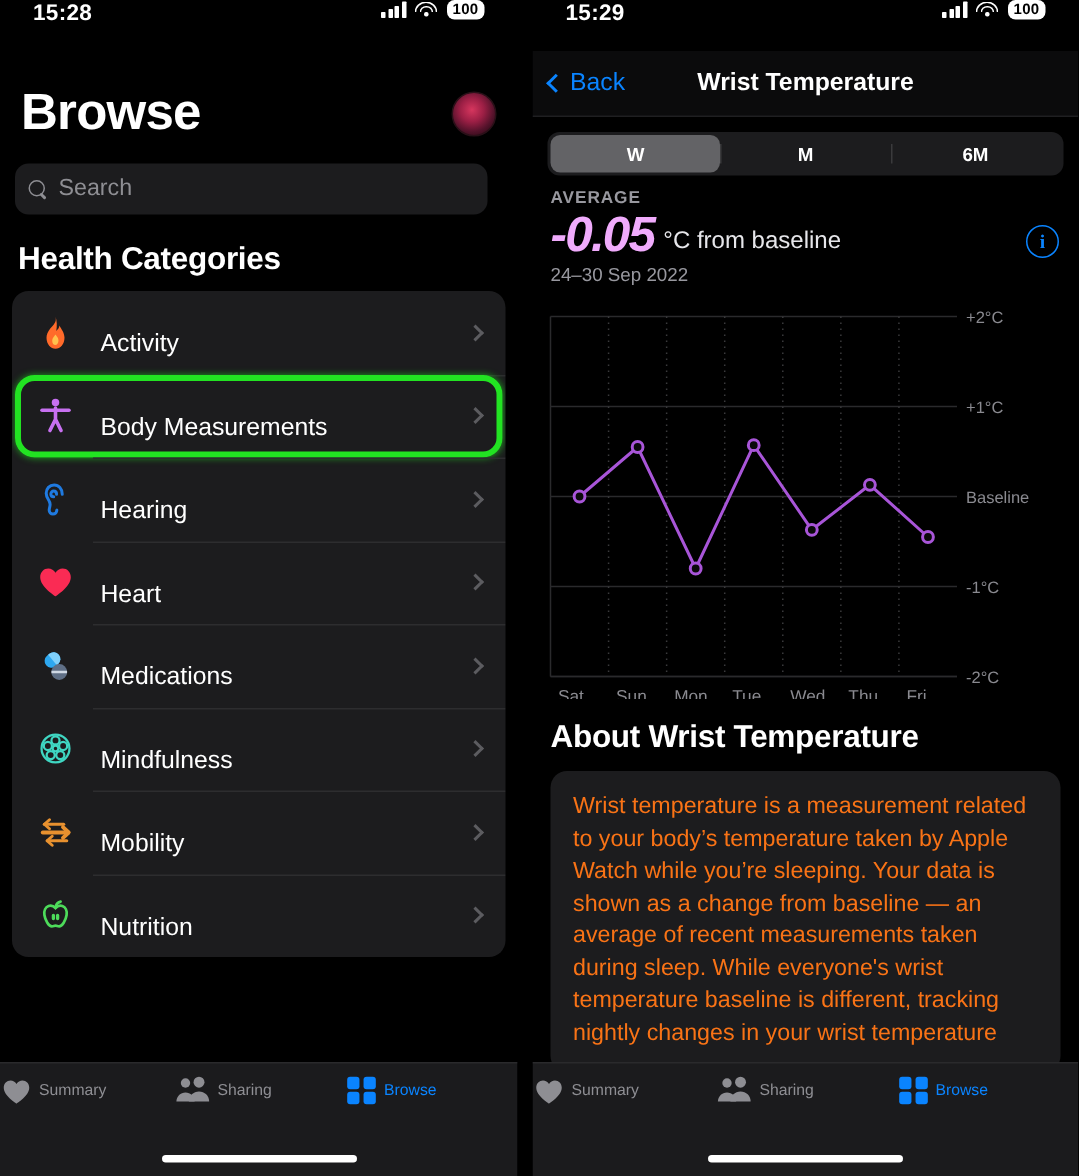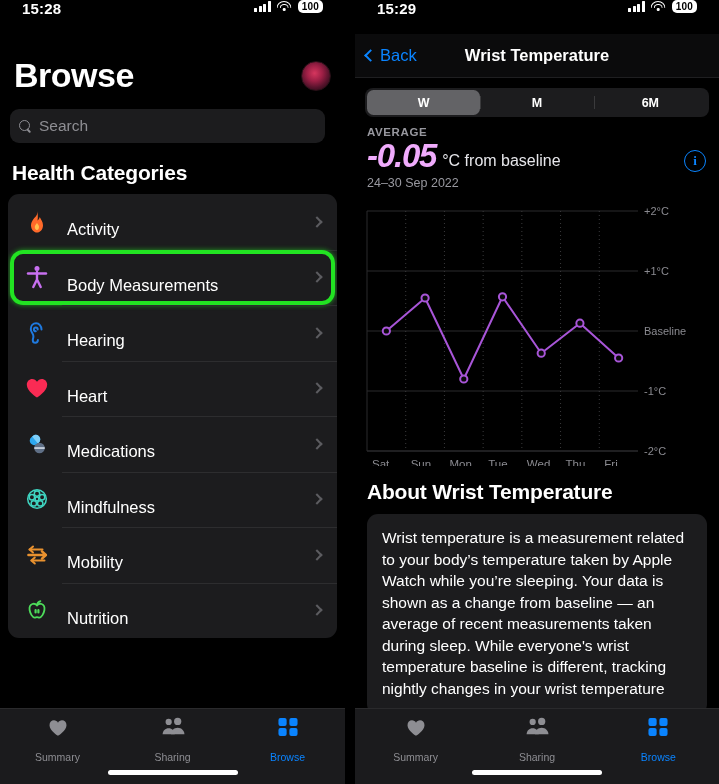--- a/index.html
+++ b/index.html
@@ -82,21 +82,21 @@
     border:4px solid #22e322; border-radius:13px; pointer-events:none;
     box-shadow:0 0 5px rgba(34,227,34,0.65);
   }
 
   
   .tabbar {
     position:absolute; left:0; bottom:0; width:100%; height:76px;
     background:#1b1b1d; border-top:1px solid #2a2a2c;
     display:flex; align-items:flex-start; padding-top:8px;
   }
-  .tab { flex:1; display:flex; flex-direction:column; align-items:center; gap:14px; }
+  .tab { flex:1; display:flex; flex-direction:row; align-items:center; gap:4px; }
   .tab-lbl { font-size:10.5px; color:#8e8e93; }
   .tab.active .tab-lbl { color:#0a84ff; }
   .home-ind { position:absolute; bottom:9px; left:50%; transform:translateX(-50%);
      width:130px; height:5px; background:#fff; border-radius:3px; }
 
   
   .navbar {
     height:44px; display:flex; align-items:center; position:relative;
     background:#0b0b0c; border-bottom:1px solid #1f1f21;
   }
@@ -129,21 +129,21 @@
     display:flex; align-items:center; justify-content:center;
   }
   .avg-date { color:#98989f; font-size:12.5px; padding:3px 0 0 12px; }
 
   .chart-wrap { position:relative; margin-top:6px; height:270px; }
   .chart-svg { display:block; }
 
   .about-sect { background:#000; padding:14px 12px 0 12px; }
   .about-h { color:#fff; font-size:21px; font-weight:bold; letter-spacing:-0.2px; }
   .about-card { margin-top:10px; background:#1c1c1e; border-radius:11px; padding:13px 15px 16px 15px; }
-  .about-p { color:#ffffff; font-size:15.5px; line-height:21.5px; }
+  .about-p { color:#f97316; font-size:15.5px; line-height:21.5px; }
 </style>
 </head>
 <body>
 
 <div class="screens">
 
   <div class="panel panel-left">
 
     <div class="statusbar">
       <div>15:28</div>

